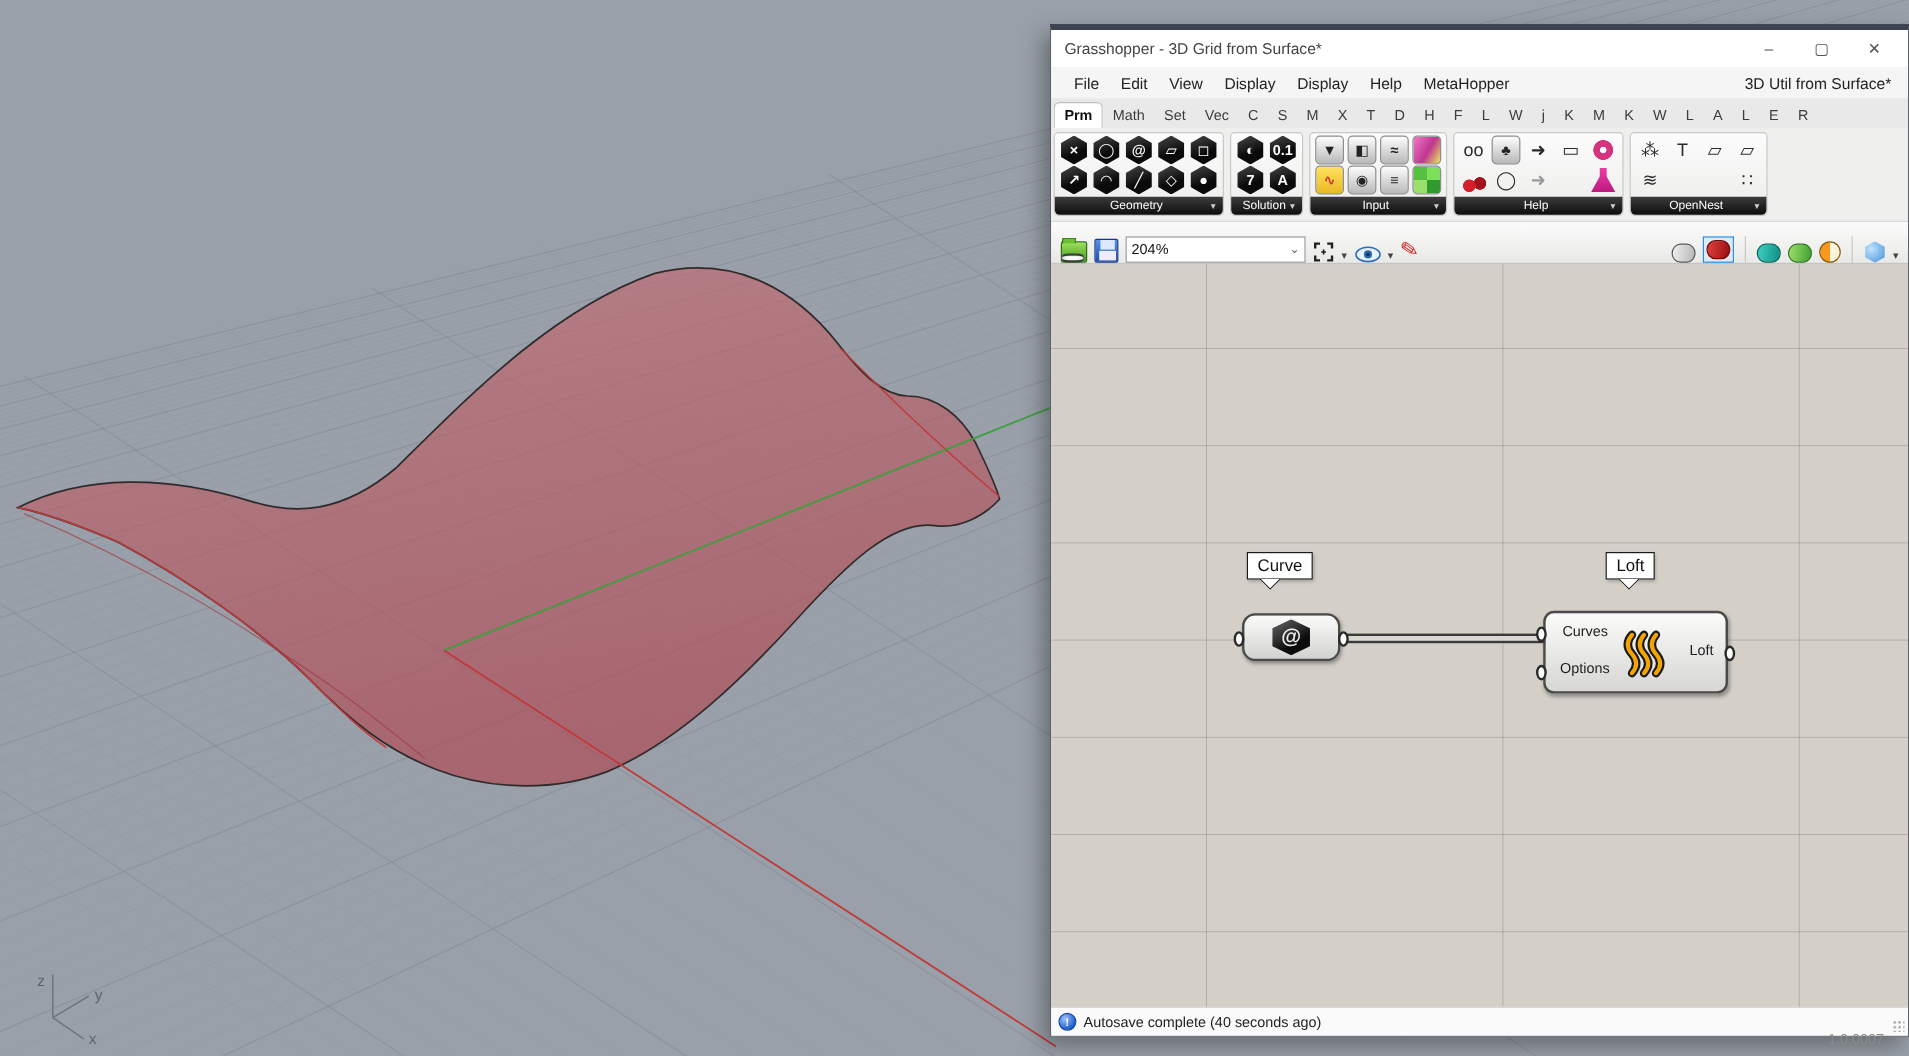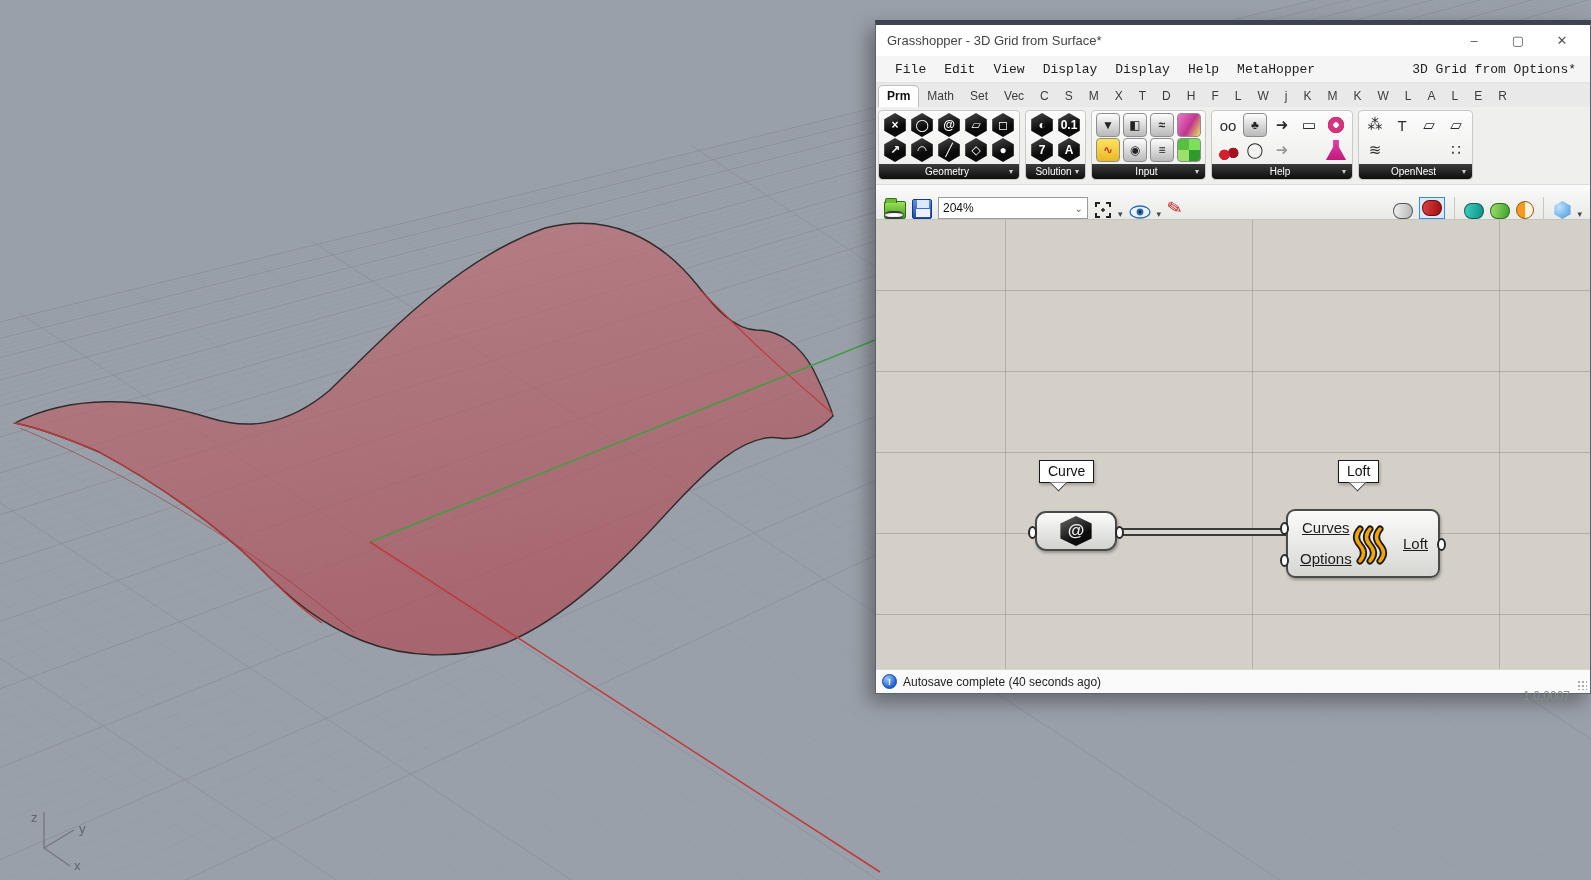--- a/index.html
+++ b/index.html
@@ -5,32 +5,32 @@
   html,body{margin:0;padding:0;background:#666;}
   *{box-sizing:border-box;}
   .stage{position:relative;width:1591px;height:880px;overflow:hidden;
          font-family:"Liberation Sans","DejaVu Sans",sans-serif;background:#9aa0a9;}
 
   
   .viewport{position:absolute;inset:0;}
   .viewport svg{display:block;}
 
   
-  .gh-window{position:absolute;left:875px;top:20px;width:716px;height:674px;
+  .gh-window{position:absolute;left:875px;top:20px;width:716px;height:844px;
              background:#f0f0f0;border:1px solid #5d636d;border-top:5px solid #3d4450;
              display:flex;flex-direction:column;box-shadow:-6px 8px 18px rgba(0,0,0,.35);}
 
   .titlebar{height:31px;background:#ffffff;display:flex;align-items:center;
             padding:0 6px 0 11px;flex:0 0 auto;}
   .titlebar .title{font-size:13px;color:#444;flex:1;}
   .win-btn{width:44px;height:100%;display:flex;align-items:center;justify-content:center;
            font-size:13px;color:#555;cursor:default;}
 
   .menubar{height:27px;background:#f5f5f5;display:flex;align-items:center;
-           padding:0 10px;flex:0 0 auto;border-bottom:1px solid #e4e4e4;font-family:Liberation Mono, monospace;}
+           padding:0 10px;flex:0 0 auto;border-bottom:1px solid #e4e4e4;}
   .menu-item{font-size:13px;color:#222;padding:4px 9px;}
   .menu-doc{margin-left:auto;font-size:13px;color:#222;padding-right:4px;}
 
   .tabstrip{height:24px;background:#e9e9e9;display:flex;align-items:flex-end;
             padding:0 2px;flex:0 0 auto;}
   .tab{font-size:12px;color:#3c3c3c;padding:3px 8px 4px;white-space:nowrap;}
   .tab.active{background:#fff;border:1px solid #bfbfbf;border-bottom:none;
               border-radius:5px 5px 0 0;font-weight:bold;color:#111;}
 
   .ribbon{height:77px;background:#efefee;display:flex;align-items:flex-start;
@@ -114,21 +114,21 @@
   .gh-capsule{position:absolute;background:linear-gradient(#fbfbfa,#d2d2cf);
       border:2px solid #4a4a4a;border-radius:11px;display:flex;align-items:center;
       justify-content:center;box-shadow:1px 2px 3px rgba(0,0,0,.3);}
   .cap-hex{width:34px;height:30px;background:linear-gradient(150deg,#6a6a6a,#0c0c0c 65%);
       clip-path:polygon(50% 0,96% 25%,96% 75%,50% 100%,4% 75%,4% 25%);
       display:flex;align-items:center;justify-content:center;color:#eee;
       font-size:17px;font-weight:bold;}
   .gh-comp{position:absolute;background:linear-gradient(#fbfbfa,#d6d6d3);
       border:2px solid #4a4a4a;border-radius:9px;
       box-shadow:1px 2px 3px rgba(0,0,0,.3);}
-  .gh-comp .io-label{position:absolute;font-size:15px;color:#1d1d1d;text-decoration:underline;}
+  .gh-comp .io-label{position:absolute;font-size:12px;color:#1d1d1d;}
   .nub{position:absolute;width:9px;height:13px;background:#fff;border:2px solid #2a2a2a;
       border-radius:50%;}
   .wire{position:absolute;height:8px;border-top:2px solid #3a3a3a;border-bottom:2px solid #3a3a3a;
       background:#d9d9d2;}
 
   .statusbar{height:24px;background:#fafafa;border-top:1px solid #d7d7d7;
       display:flex;align-items:center;padding:0 6px;font-size:12px;color:#222;flex:0 0 auto;}
   .status-ico{width:15px;height:15px;border-radius:50%;margin-right:6px;
       background:radial-gradient(circle at 35% 30%,#9fc6ff,#1f5fd0 70%);
       border:1px solid #1647a0;display:flex;align-items:center;justify-content:center;
@@ -287,21 +287,21 @@
     </div>
 
     <div class="menubar">
       <span class="menu-item">File</span>
       <span class="menu-item">Edit</span>
       <span class="menu-item">View</span>
       <span class="menu-item">Display</span>
       <span class="menu-item">Display</span>
       <span class="menu-item">Help</span>
       <span class="menu-item">MetaHopper</span>
-      <span class="menu-doc">3D Grid from Options*</span>
+      <span class="menu-doc">3D Util from Surface*</span>
     </div>
 
     <div class="tabstrip" id="tabstrip">
         <span class="tab active">Prm</span>
         <span class="tab">Math</span>
         <span class="tab">Set</span>
         <span class="tab">Vec</span>
         <span class="tab">C</span>
         <span class="tab">S</span>
         <span class="tab">M</span>

